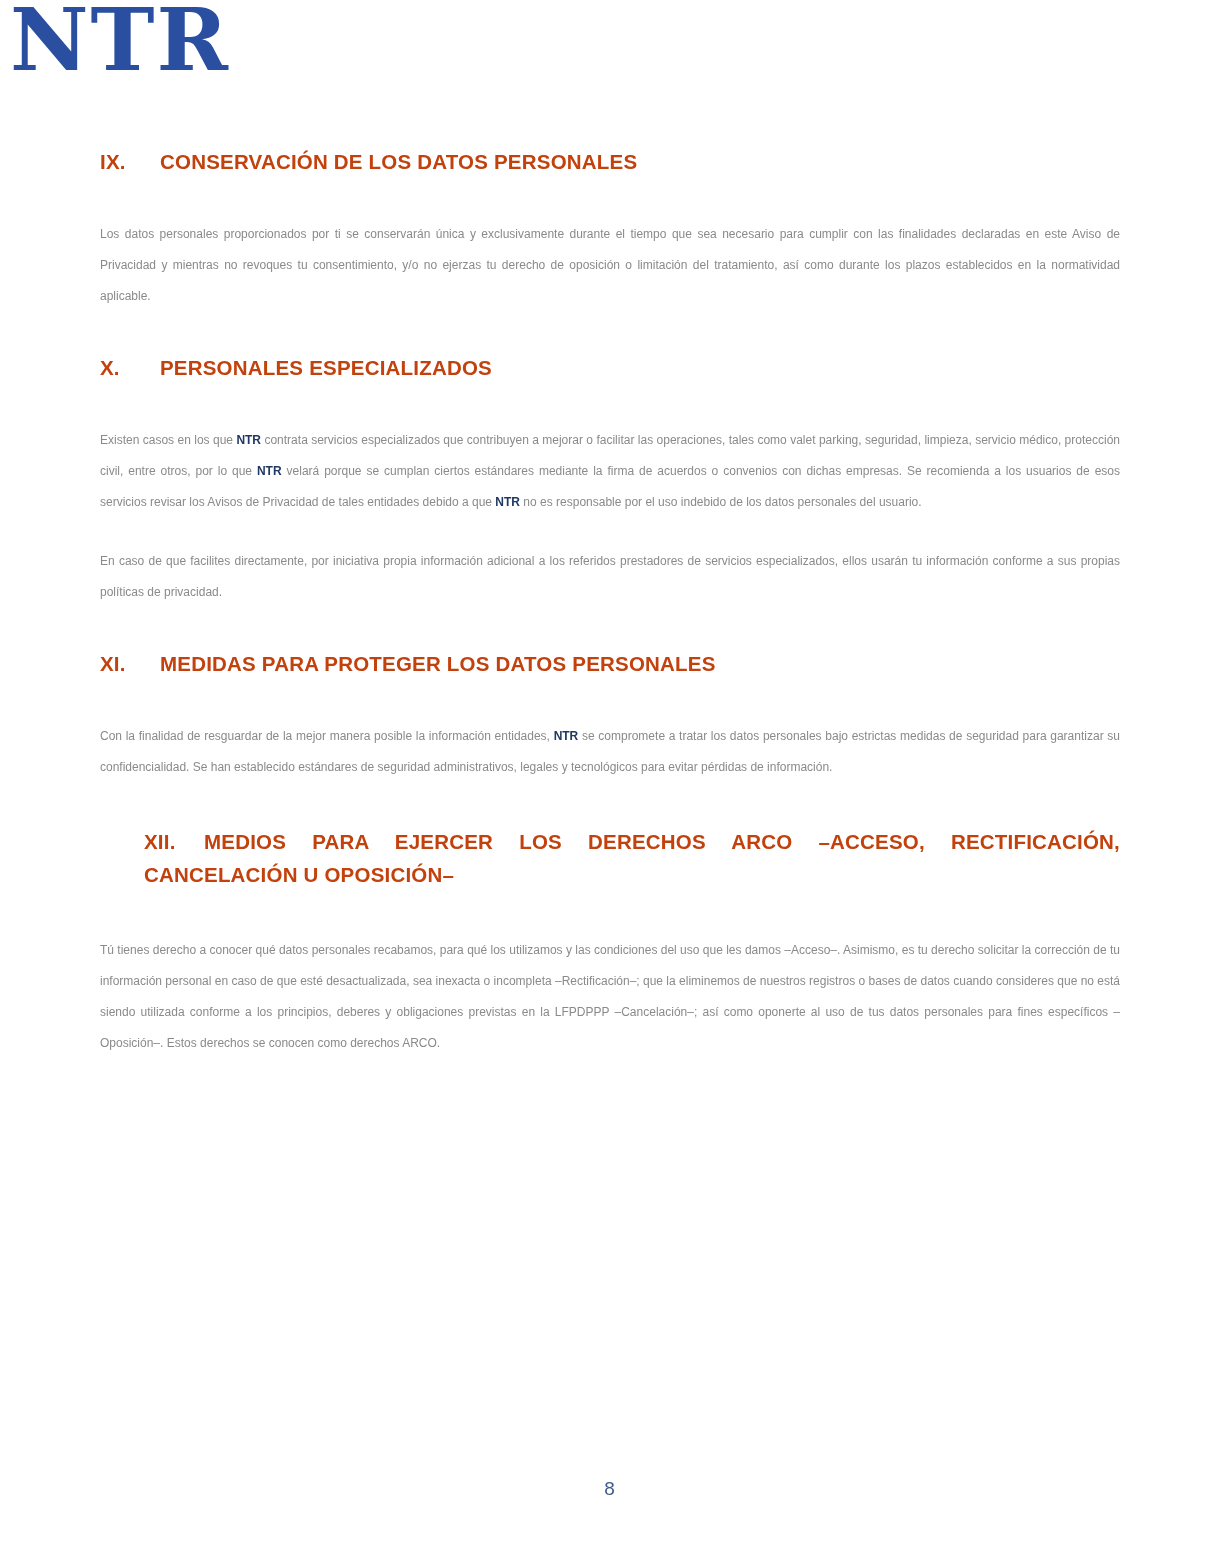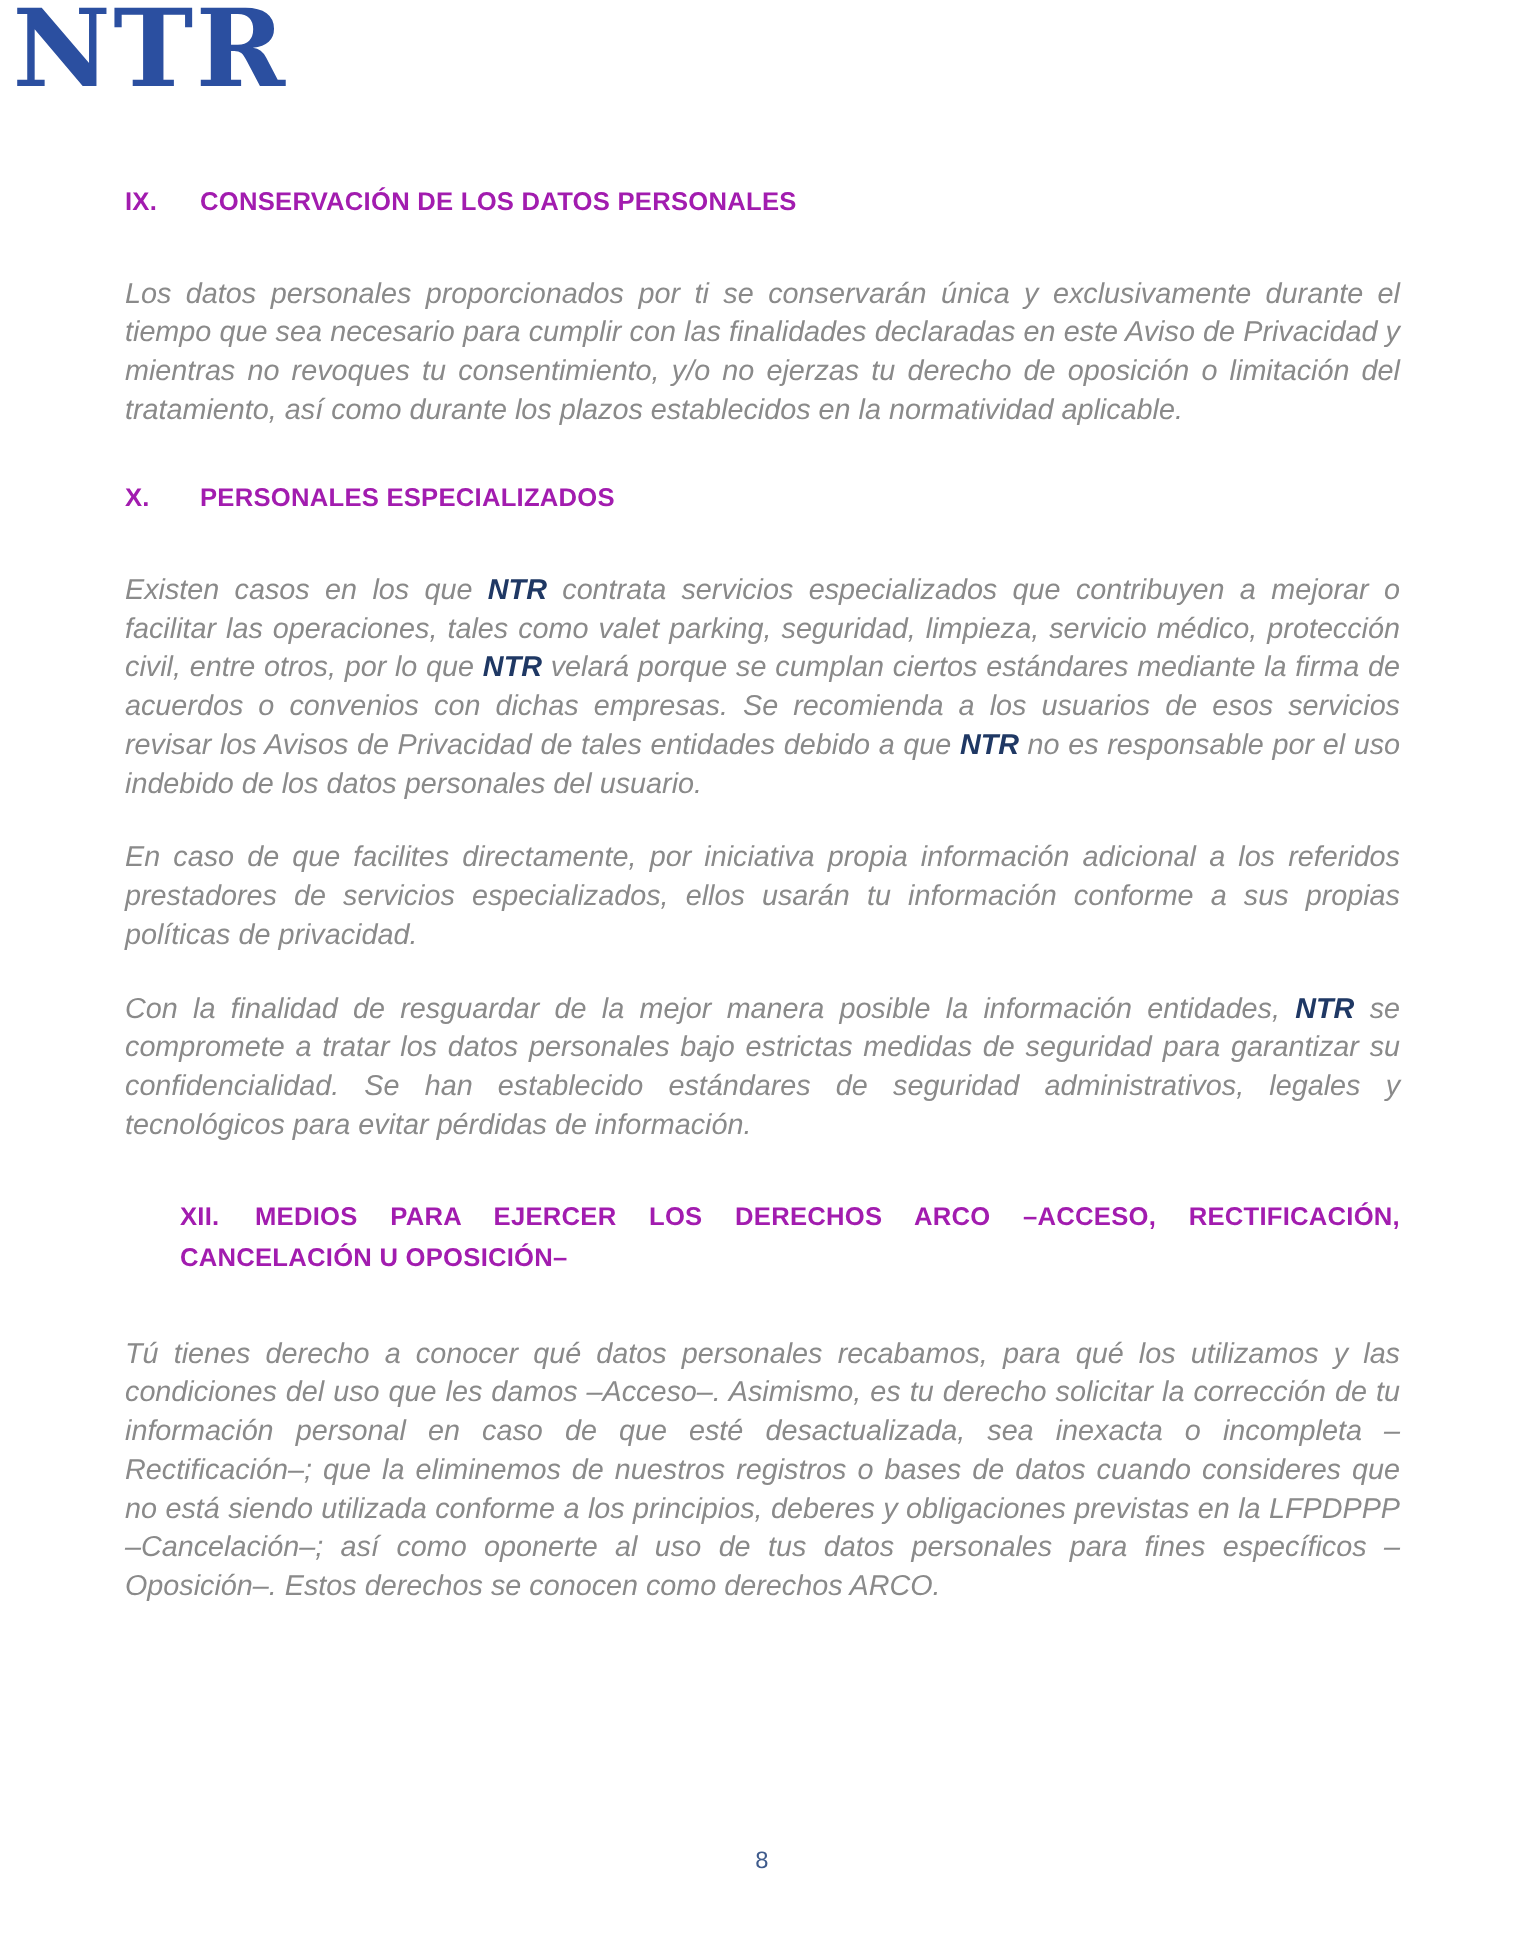--- a/index.html
+++ b/index.html
@@ -27,43 +27,42 @@
     user-select: none;
   }
   .content {
     padding: 0 99px 0 100px;
   }
   h2.sec-heading {
     margin: 42px 0 44px 0;
     font-size: 20.5px;
     line-height: 27px;
     font-weight: bold;
-    color: #a21caf;
+    color: #c2410c;
     text-align: left;
     letter-spacing: 0.2px;
   }
   h2.sec-heading.first {
     margin-top: 58px;
   }
   h2.sec-heading.justify {
     text-align: justify;
     line-height: 33px;
     margin-left: 44px;
   }
   .sec-num {
     display: inline-block;
     min-width: 60px;
   }
   p.body-par {
     margin: 0 0 28px 0;
-    font-size: 23px;
+    font-size: 12px;
     line-height: 31px;
     color: #8a8a8a;
     text-align: justify;
-    font-style: italic;
   }
   .brand {
     color: #1f3864;
     font-weight: bold;
   }
   .footer {
     position: absolute;
     left: 0;
     right: 0;
     top: 1478px;
@@ -89,20 +88,23 @@
   <h2 class="sec-heading">
     <span class="sec-num">X.</span><span>PERSONALES ESPECIALIZADOS</span>
   </h2>
   <p class="body-par">
     <span>Existen casos en los que </span><span class="brand">NTR</span><span> contrata servicios especializados que contribuyen a mejorar o facilitar las operaciones, tales como valet parking, seguridad, limpieza, servicio médico, protección civil, entre otros, por lo que </span><span class="brand">NTR</span><span> velará porque se cumplan ciertos estándares mediante la firma de acuerdos o convenios con dichas empresas. Se recomienda a los usuarios de esos servicios revisar los Avisos de Privacidad de tales entidades debido a que </span><span class="brand">NTR</span><span> no es responsable por el uso indebido de los datos personales del usuario.</span>
   </p>
   <p class="body-par">
     <span>En caso de que facilites directamente, por iniciativa propia información adicional a los referidos prestadores de servicios especializados, ellos usarán tu información conforme a sus propias políticas de privacidad.</span>
   </p>
 
+  <h2 class="sec-heading">
+    <span class="sec-num">XI.</span><span>MEDIDAS PARA PROTEGER LOS DATOS PERSONALES</span>
+  </h2>
   <p class="body-par">
     <span>Con la finalidad de resguardar de la mejor manera posible la información entidades, </span><span class="brand">NTR</span><span> se compromete a tratar los datos personales bajo estrictas medidas de seguridad para garantizar su confidencialidad. Se han establecido estándares de seguridad administrativos, legales y tecnológicos para evitar pérdidas de información.</span>
   </p>
 
   <h2 class="sec-heading justify">
     <span class="sec-num">XII.</span><span>MEDIOS PARA EJERCER LOS DERECHOS ARCO –ACCESO, RECTIFICACIÓN, CANCELACIÓN U OPOSICIÓN–</span>
   </h2>
   <p class="body-par">
     <span>Tú tienes derecho a conocer qué datos personales recabamos, para qué los utilizamos y las condiciones del uso que les damos –Acceso–. Asimismo, es tu derecho solicitar la corrección de tu información personal en caso de que esté desactualizada, sea inexacta o incompleta –Rectificación–; que la eliminemos de nuestros registros o bases de datos cuando consideres que no está siendo utilizada conforme a los principios, deberes y obligaciones previstas en la LFPDPPP –Cancelación–; así como oponerte al uso de tus datos personales para fines específicos –Oposición–. Estos derechos se conocen como derechos ARCO.</span>
   </p>

